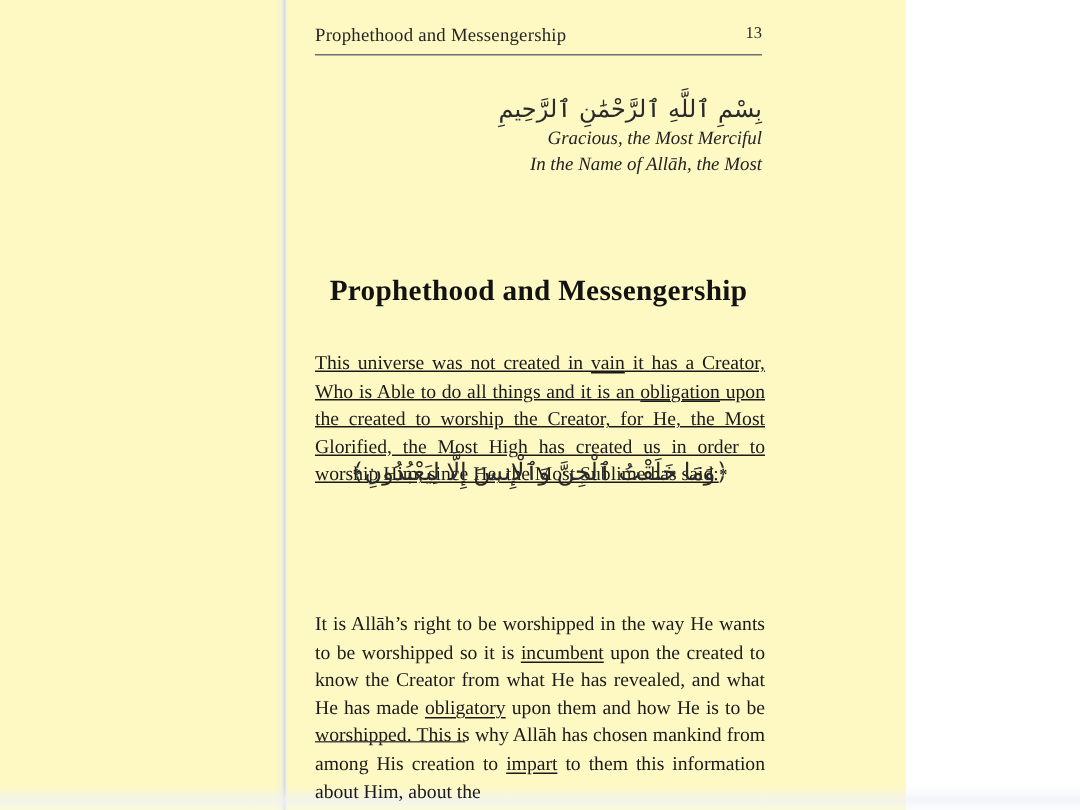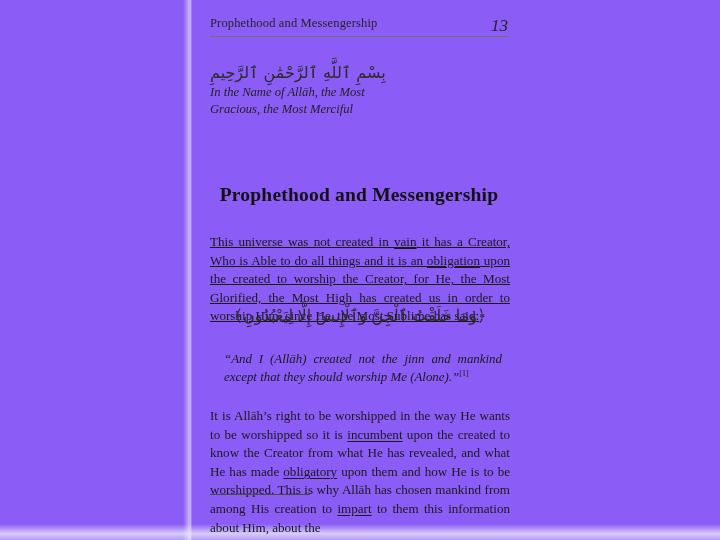--- a/index.html
+++ b/index.html
@@ -14,23 +14,23 @@
     font-family: "Liberation Serif", "DejaVu Serif", serif;
     color: #1c1c1c;
     position: relative;
   }
 
   
   #page-sheet {
     position: absolute;
     left: 0;
     top: 0;
-    width: 720px;
-    height: 540px;
-    background: #8b5cf6;
+    width: 604px;
+    height: 540px;
+    background: #fef9c3;
   }
 
   
   #gutter-edge {
     position: absolute;
     left: 188px;
     top: 0;
     width: 4px;
     height: 540px;
     background: linear-gradient(to right,
@@ -70,40 +70,39 @@
     top: 0;
     font-size: 12.5px;
     letter-spacing: 0.15px;
     color: #262626;
     white-space: nowrap;
   }
   #running-head-page {
     position: absolute;
     right: 0;
     top: 0;
-    font-size: 17px;
+    font-size: 11px;
     color: #262626;
-    font-style: italic;
   }
   #header-rule {
     position: absolute;
     left: 210px;
     top: 36px;
     width: 298px;
     height: 1px;
     background: #6f6f6f;
   }
 
   
   #basmala-block {
     position: absolute;
     left: 210px;
     top: 62px;
     width: 298px;
-    text-align: left;
+    text-align: right;
   }
   #basmala-arabic {
     font-family: "DejaVu Sans", sans-serif;
     font-size: 16px;
     line-height: 22px;
     color: #2b2b2b;
     letter-spacing: 1px;
     direction: rtl;
     white-space: nowrap;
   }
@@ -217,29 +216,28 @@
   <div id="bottom-edge"></div>
 
   <div id="running-head">
     <span id="running-head-title">Prophethood and Messengership</span>
     <span id="running-head-page">13</span>
   </div>
   <div id="header-rule"></div>
 
   <div id="basmala-block">
     <div id="basmala-arabic">بِسْمِ ٱللَّهِ ٱلرَّحْمَٰنِ ٱلرَّحِيمِ</div>
+    <div class="basmala-trans-line">Gracious, the Most Merciful</div>
     <div class="basmala-trans-line">In the Name of Allāh, the Most</div>
-    <div class="basmala-trans-line">Gracious, the Most Merciful</div>
   </div>
 
   <div id="chapter-title">Prophethood and Messengership</div>
 
   <p class="body-par" id="par-1"><span>This universe was not created in </span><u>vain</u><span> it has a Creator, Who is Able to do all things and it is an </span><u>obligation</u><span> upon the created to worship the Creator, for He, the Most Glorified, the Most High has created us in order to worship Him, since He, the Most Sublime has said:</span></p>
 
   <div id="verse-arabic">﴿وَمَا خَلَقْتُ ٱلْجِنَّ وَٱلْإِنسَ إِلَّا لِيَعْبُدُونِ﴾</div>
 
-  <p id="verse-translation"><span>“And I (Allāh) created not the jinn and mankind except that they should worship Me (Alone).”</span><sup class="fn-ref">[1]</sup></p>
 
   <p class="body-par" id="par-2"><span>It is Allāh’s right to be worshipped in the way He wants to be worshipped  so it is </span><u>incumbent</u><span> upon the created to know the Creator from what He has revealed, and what He has made </span><u>obligatory</u><span> upon them and how He is to be worshipped. This is why Allāh has chosen mankind from among His creation to </span><u>impart</u><span> to them this information about Him, about the</span></p>
 
   <div id="footnote-rule"></div>
 
 </div>
 
 </body></html>

